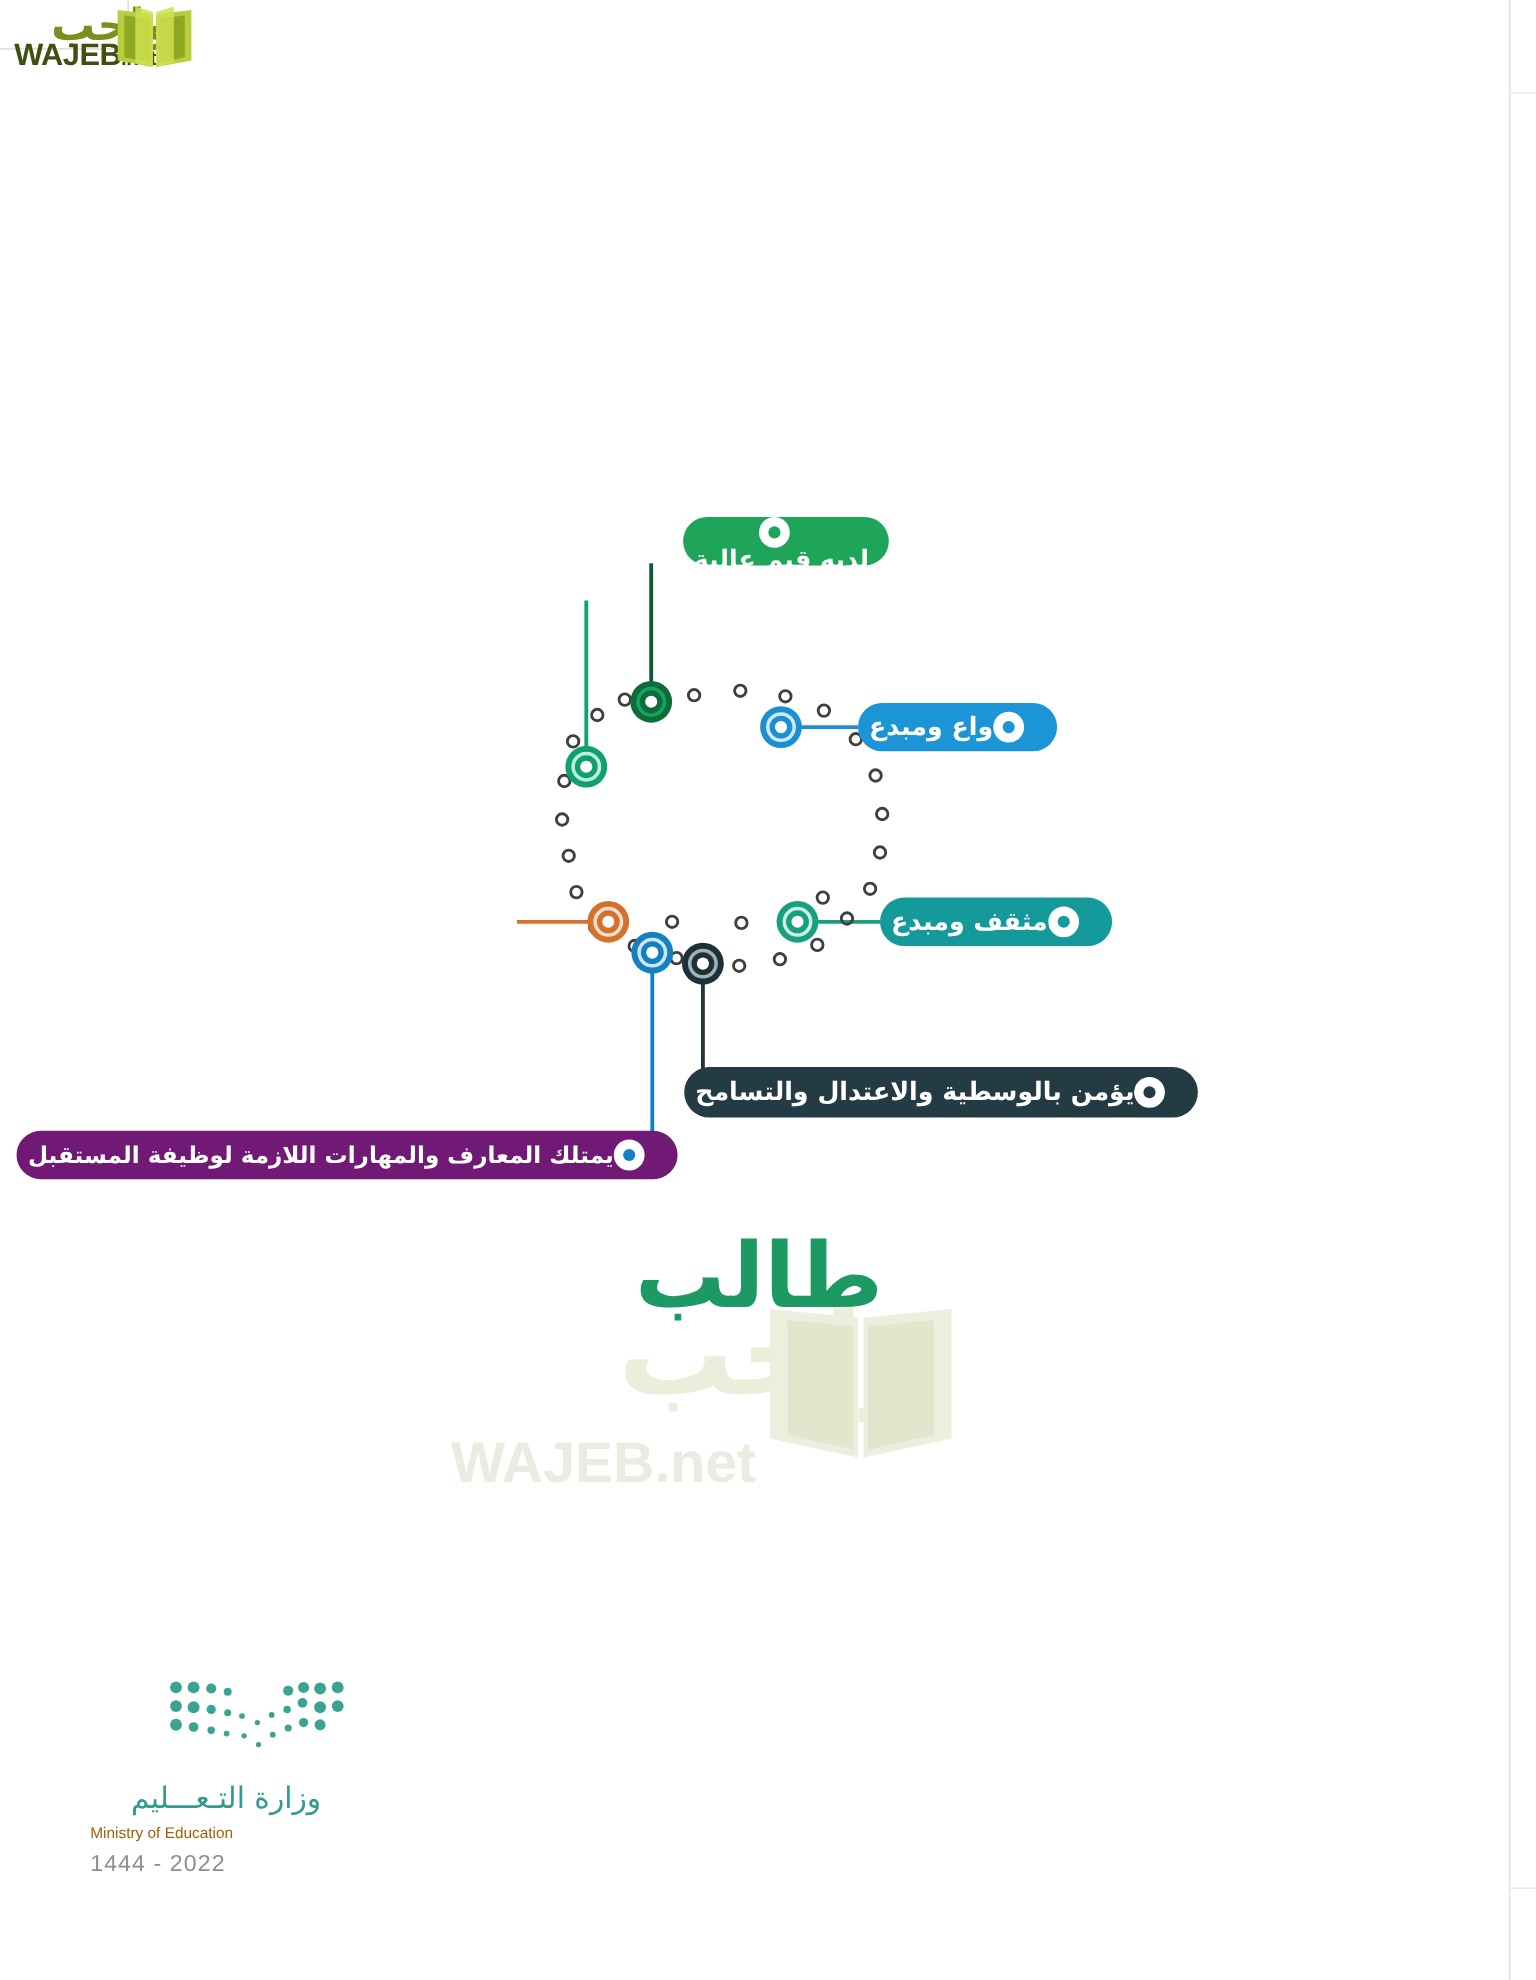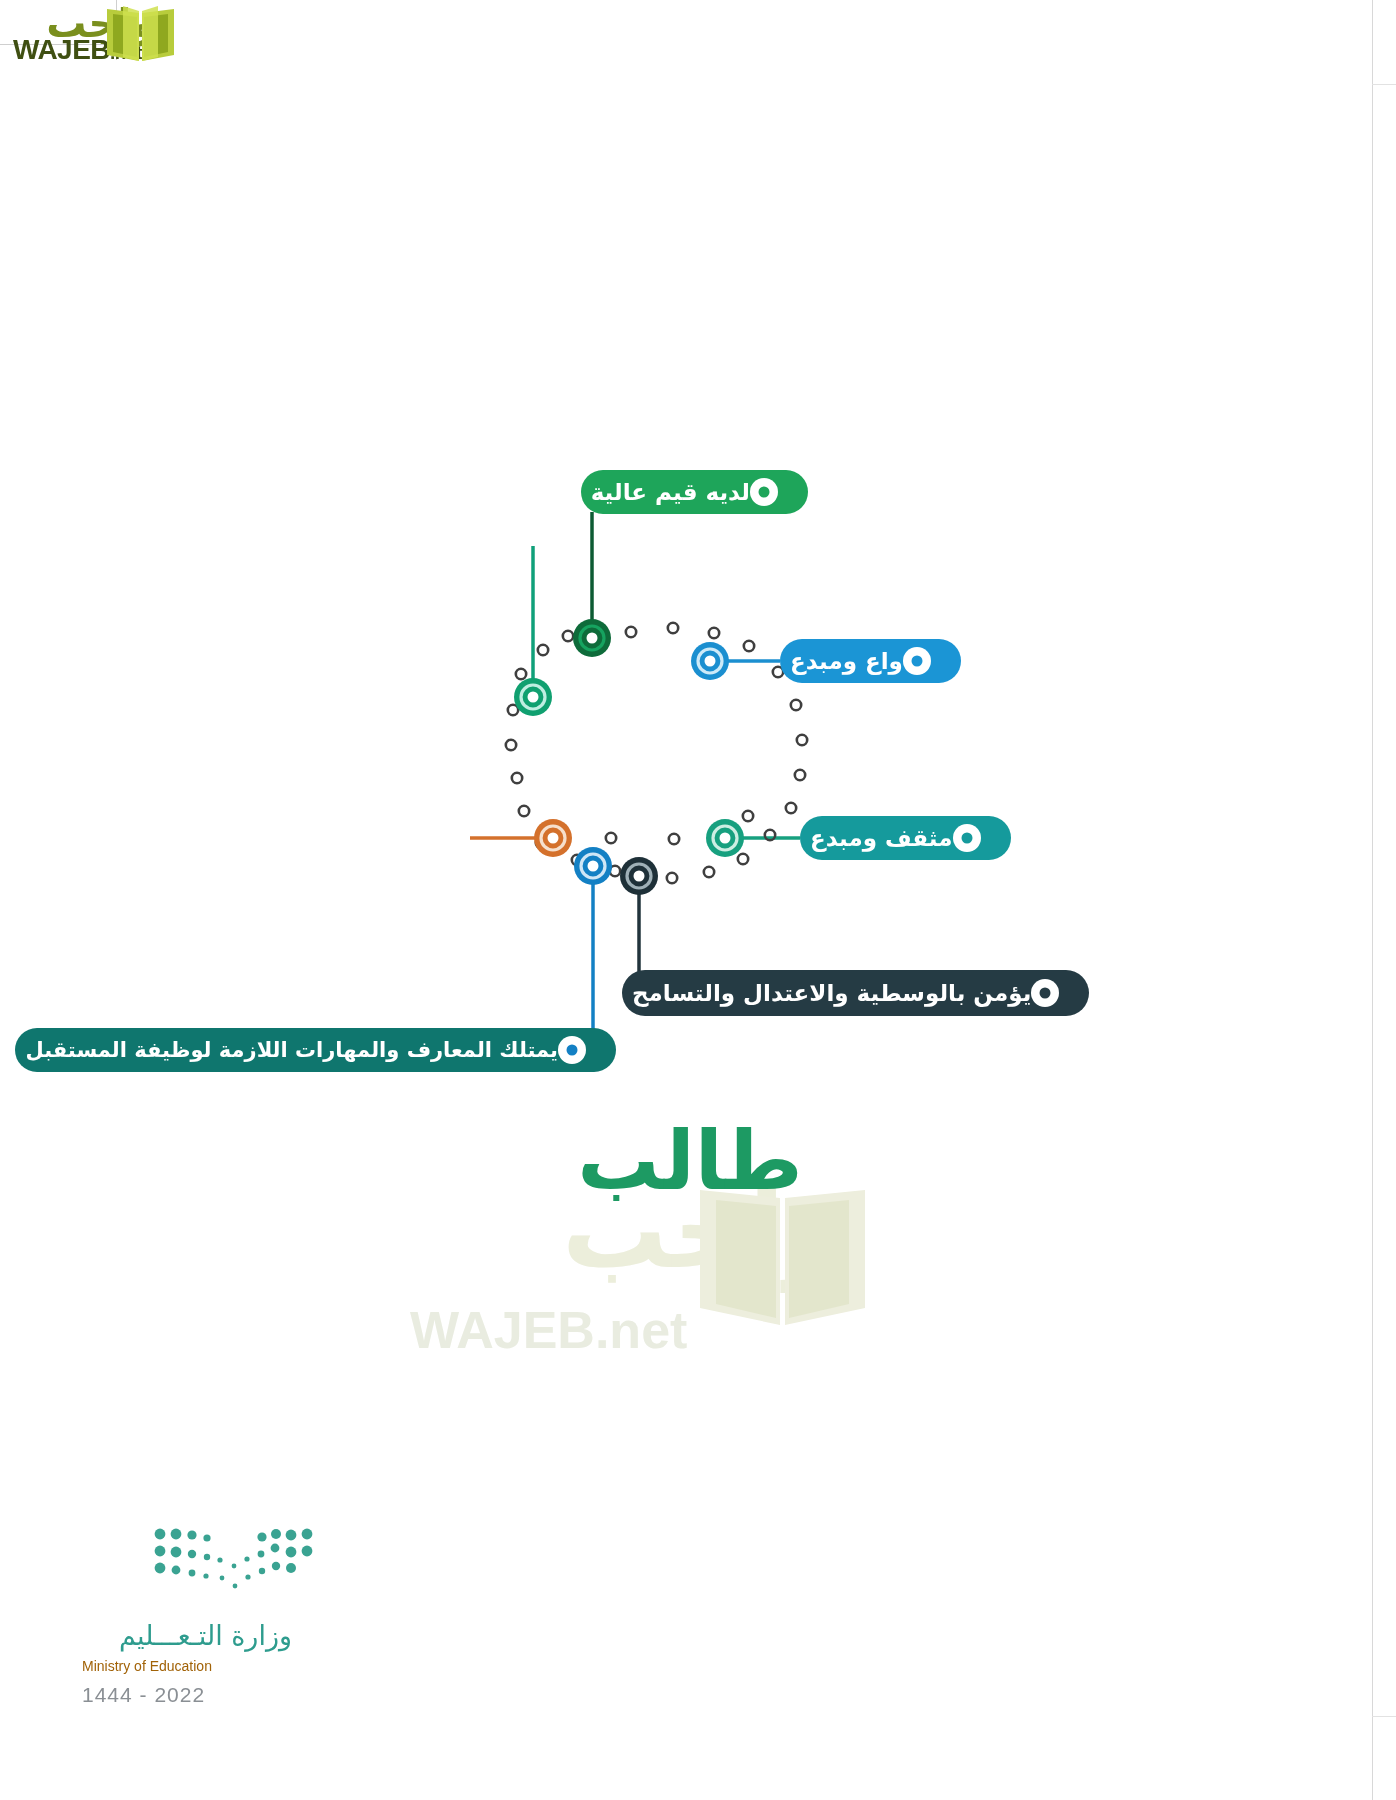--- a/index.html
+++ b/index.html
@@ -223,21 +223,21 @@
       <circle cx="639" cy="456" r="5.5" fill="#ffffff"></circle>
     </g>
 
     <g data-name="ring-node-skills">
       <circle cx="593" cy="446" r="19" fill="#1380c4"></circle>
       <circle cx="593" cy="446" r="12" fill="none" stroke="#cfe6f6" stroke-width="3.2"></circle>
       <circle cx="593" cy="446" r="5.5" fill="#ffffff"></circle>
     </g>
   </svg>
 
-  <div class="pill" data-name="node-pill-values" style="right:588px;top:50px;height:44px;background:#1ea55a;">
+  <div class="pill" data-name="node-pill-values" style="right:588px;top:50px;height:44px;background:#1ea55a;flex-direction:column;">
     <span class="bullet" data-name="bullet-values-icon" style="--c:#1ea55a;"></span>
     <span class="pill-text" style="font-size:23px;" data-name="node-label-values">لديه قيم عالية</span>
   </div>
 
 
   <div class="pill" data-name="node-pill-aware" style="left:780px;top:219px;height:44px;background:#1b95d5;">
     <span class="bullet" data-name="bullet-aware-icon"></span>
     <span class="pill-text" style="font-size:23px;" data-name="node-label-aware">واع ومبدع</span>
   </div>
 
@@ -245,21 +245,21 @@
     <span class="bullet" data-name="bullet-creative-icon"></span>
     <span class="pill-text" style="font-size:23px;" data-name="node-label-creative">مثقف ومبدع</span>
   </div>
 
 
   <div class="pill" data-name="node-pill-moderation" style="left:622px;top:550px;height:46px;background:#253b44;">
     <span class="bullet" data-name="bullet-moderation-icon"></span>
     <span class="pill-text" style="font-size:23px;" data-name="node-label-moderation">يؤمن  بالوسطية والاعتدال والتسامح</span>
   </div>
 
-  <div class="pill" data-name="node-pill-skills" style="right:780px;top:608px;height:44px;background:#0f766e;">
+  <div class="pill" data-name="node-pill-skills" style="right:780px;top:608px;height:44px;background:#701a75;">
     <span class="bullet" data-name="bullet-skills-icon"></span>
     <span class="pill-text" style="font-size:21px;" data-name="node-label-skills">يمتلك المعارف والمهارات اللازمة لوظيفة المستقبل</span>
   </div>
 
 </div>
 
 <div id="moe" data-name="ministry-of-education-logo">
   <svg class="dots" width="165" height="80" viewBox="0 0 165 80" data-name="saudi-vision-dots-icon">
     <g fill="#3aa392">
       <circle cx="8" cy="8" r="5.4"></circle>

